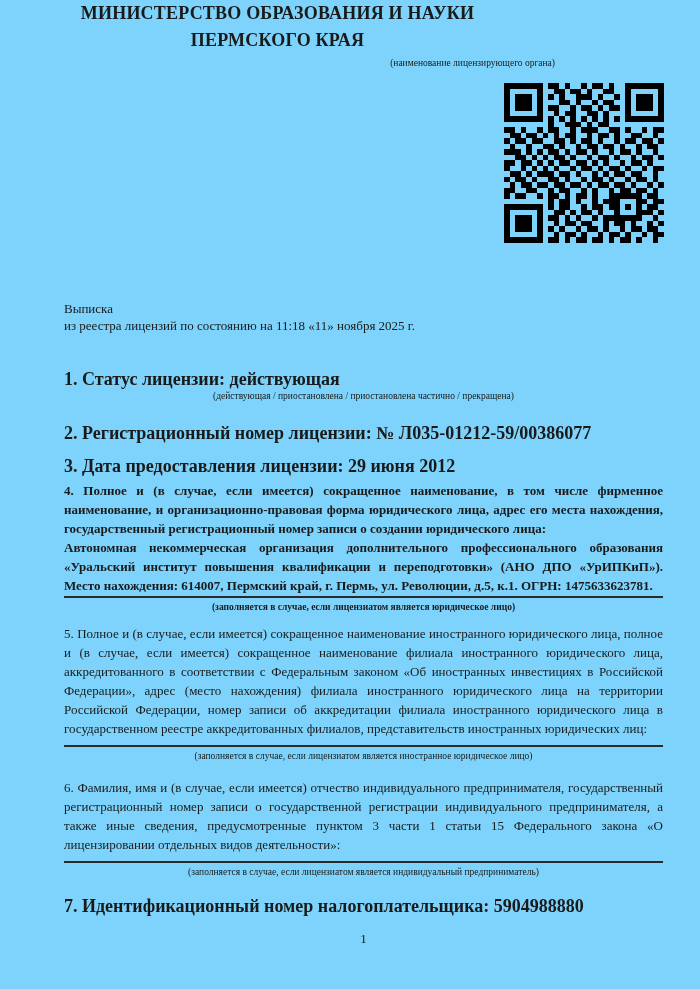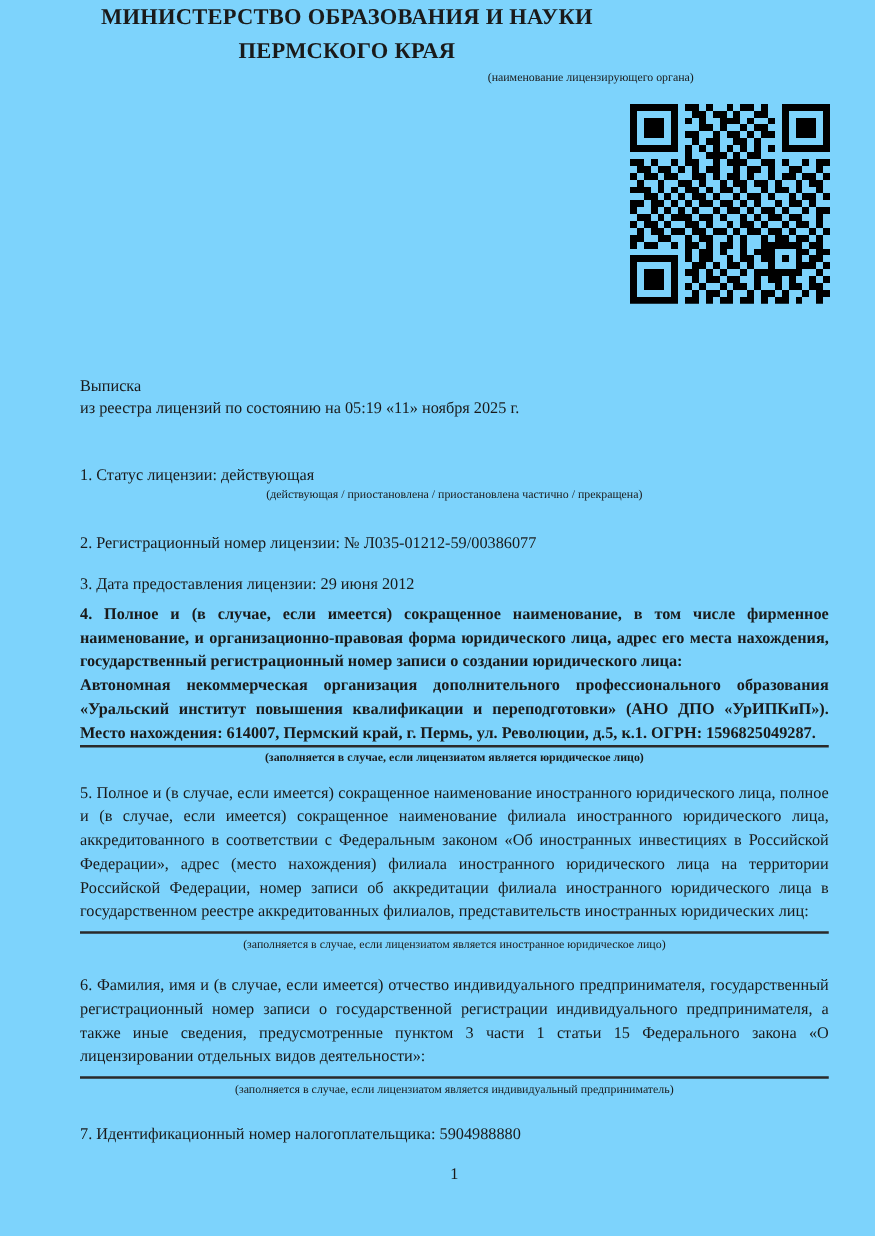--- a/index.html
+++ b/index.html
@@ -33,21 +33,21 @@
     text-align: center;
     color: #1a1a1a;
   }
   .header-block .small-caption { margin-top: 3px; text-align: right; }
   
   .qr-box { left: 504px; top: 83px; width: 160px; height: 160px; }
   .qr-box svg { width: 100%; height: 100%; display: block; }
   
   .col { left: 64px; width: 599px; }
   .title-block { top: 300px; text-align: left; font-size: 13px; line-height: 17px; }
-  .body-line { font-size: 13px; line-height: 19px; }
+  .body-line { font-size: 18px; line-height: 19px; font-weight: bold; }
   .para {
     font-size: 13px;
     line-height: 19px;
     text-align: justify;
   }
   .item1-block { top: 370px; }
   .item1-block .small-caption { margin-top: 1px; }
   .item2-block { top: 424px; }
   .item3-block { top: 457px; }
   .item4-block { top: 481px; font-weight: bold; }
@@ -526,39 +526,39 @@
   </div>
 
   <div class="abs header-block">
     <div class="header-line">МИНИСТЕРСТВО ОБРАЗОВАНИЯ И НАУКИ</div>
     <div class="header-line">ПЕРМСКОГО КРАЯ</div>
     <div class="small-caption">(наименование лицензирующего органа)</div>
   </div>
 
   <div class="abs col title-block">
     <div>Выписка</div>
-    <div>из реестра лицензий по состоянию на 05:19 «11» ноября 2025 г.</div>
+    <div>из реестра лицензий по состоянию на 11:18 «11» ноября 2025 г.</div>
   </div>
 
   <div class="abs col item1-block">
     <div class="body-line">1. Статус лицензии: действующая</div>
     <div class="small-caption">(действующая / приостановлена / приостановлена частично / прекращена)</div>
   </div>
 
   <div class="abs col item2-block">
     <div class="body-line">2. Регистрационный номер лицензии: № Л035-01212-59/00386077</div>
   </div>
 
   <div class="abs col item3-block">
     <div class="body-line">3. Дата предоставления лицензии: 29 июня 2012</div>
   </div>
 
   <div class="abs col item4-block">
     <div class="para">4. Полное и (в случае, если имеется) сокращенное наименование, в том числе фирменное наименование, и организационно-правовая форма юридического лица, адрес его места нахождения, государственный регистрационный номер записи о создании юридического лица:</div>
-    <div class="para">Автономная некоммерческая организация дополнительного профессионального образования «Уральский институт повышения квалификации и переподготовки» (АНО ДПО «УрИПКиП»). Место нахождения: 614007, Пермский край, г. Пермь, ул. Революции, д.5, к.1. ОГРН: 1596825049287.</div>
+    <div class="para">Автономная некоммерческая организация дополнительного профессионального образования «Уральский институт повышения квалификации и переподготовки» (АНО ДПО «УрИПКиП»). Место нахождения: 614007, Пермский край, г. Пермь, ул. Революции, д.5, к.1. ОГРН: 1475633623781.</div>
     <div class="rule"></div>
     <div class="small-caption">(заполняется в случае, если лицензиатом является юридическое лицо)</div>
   </div>
 
   <div class="abs col item5-block">
     <div class="para">5. Полное и (в случае, если имеется) сокращенное наименование иностранного юридического лица, полное и (в случае, если имеется) сокращенное наименование филиала иностранного юридического лица, аккредитованного в соответствии с Федеральным законом «Об иностранных инвестициях в Российской Федерации», адрес (место нахождения) филиала иностранного юридического лица на территории Российской Федерации, номер записи об аккредитации филиала иностранного юридического лица в государственном реестре аккредитованных филиалов, представительств иностранных юридических лиц:</div>
     <div class="rule gap"></div>
     <div class="small-caption">(заполняется в случае, если лицензиатом является иностранное юридическое лицо)</div>
   </div>
 

